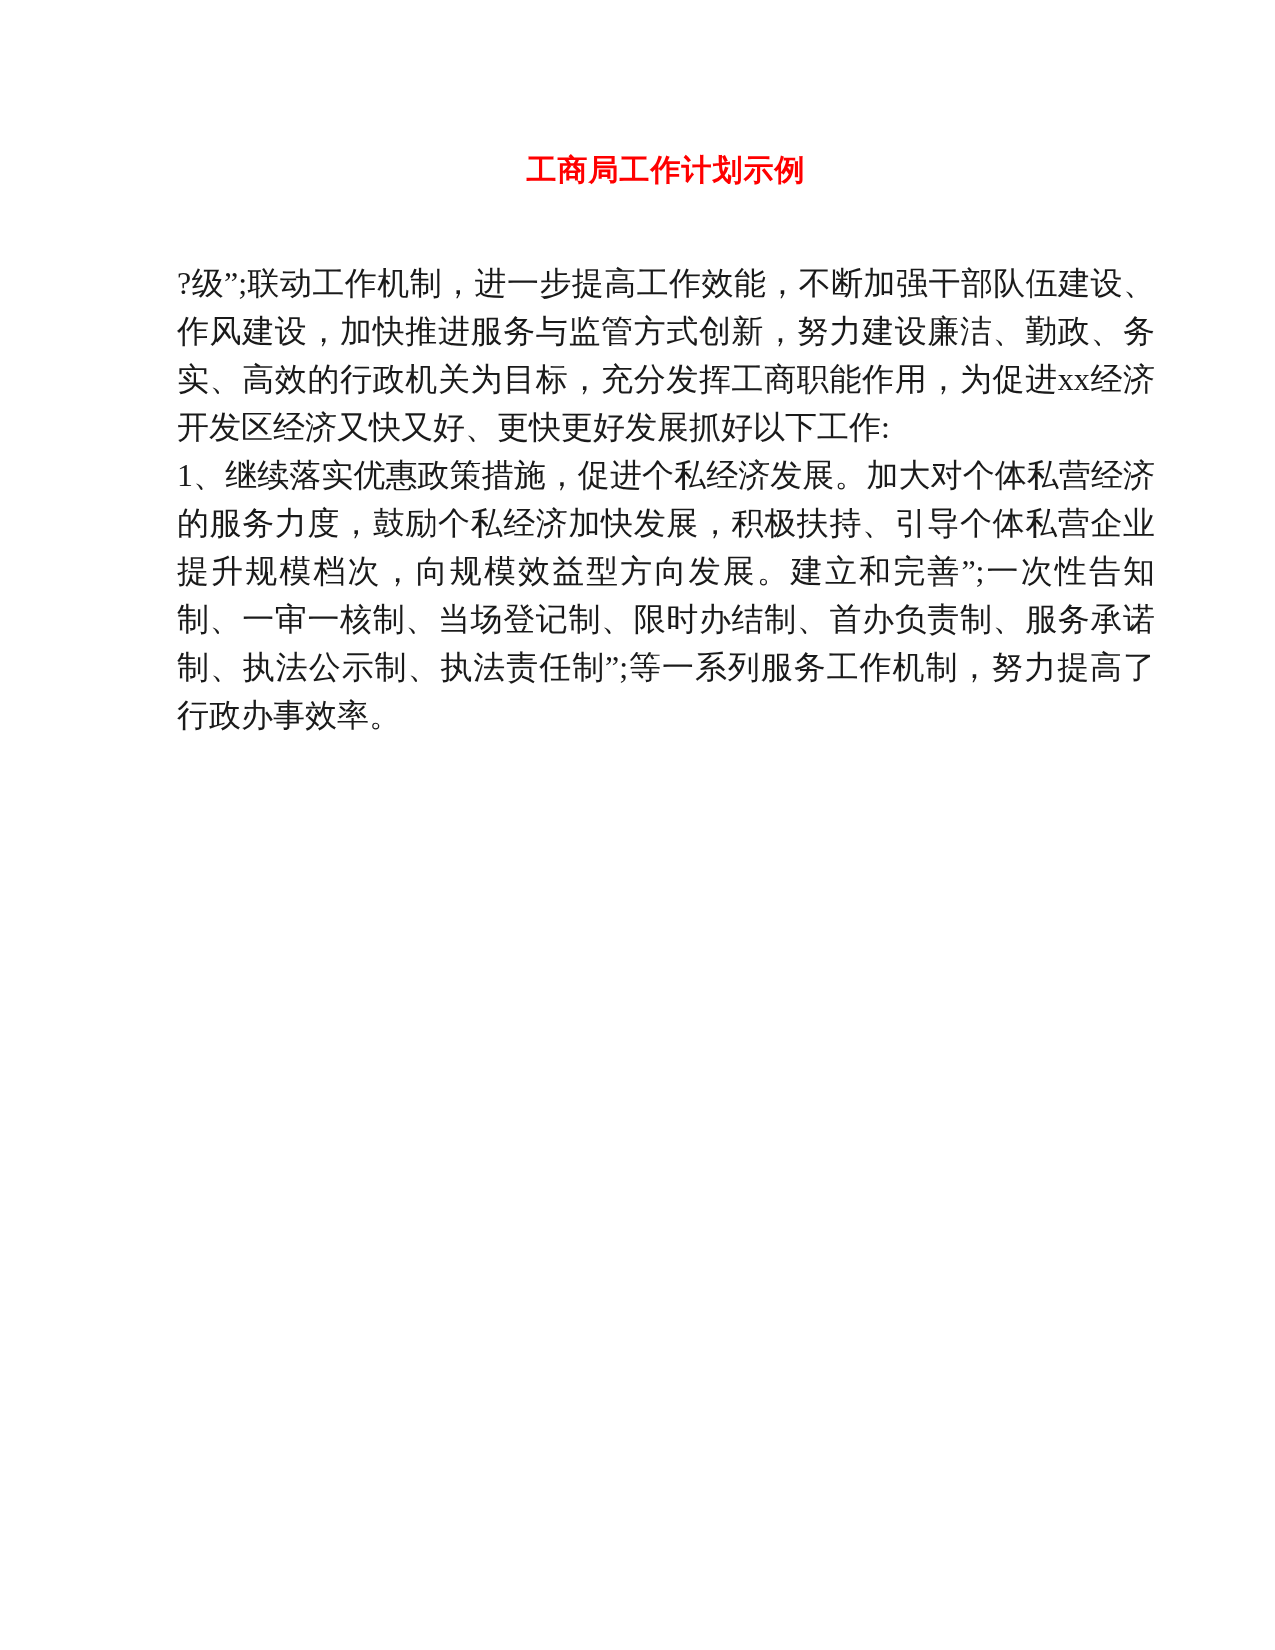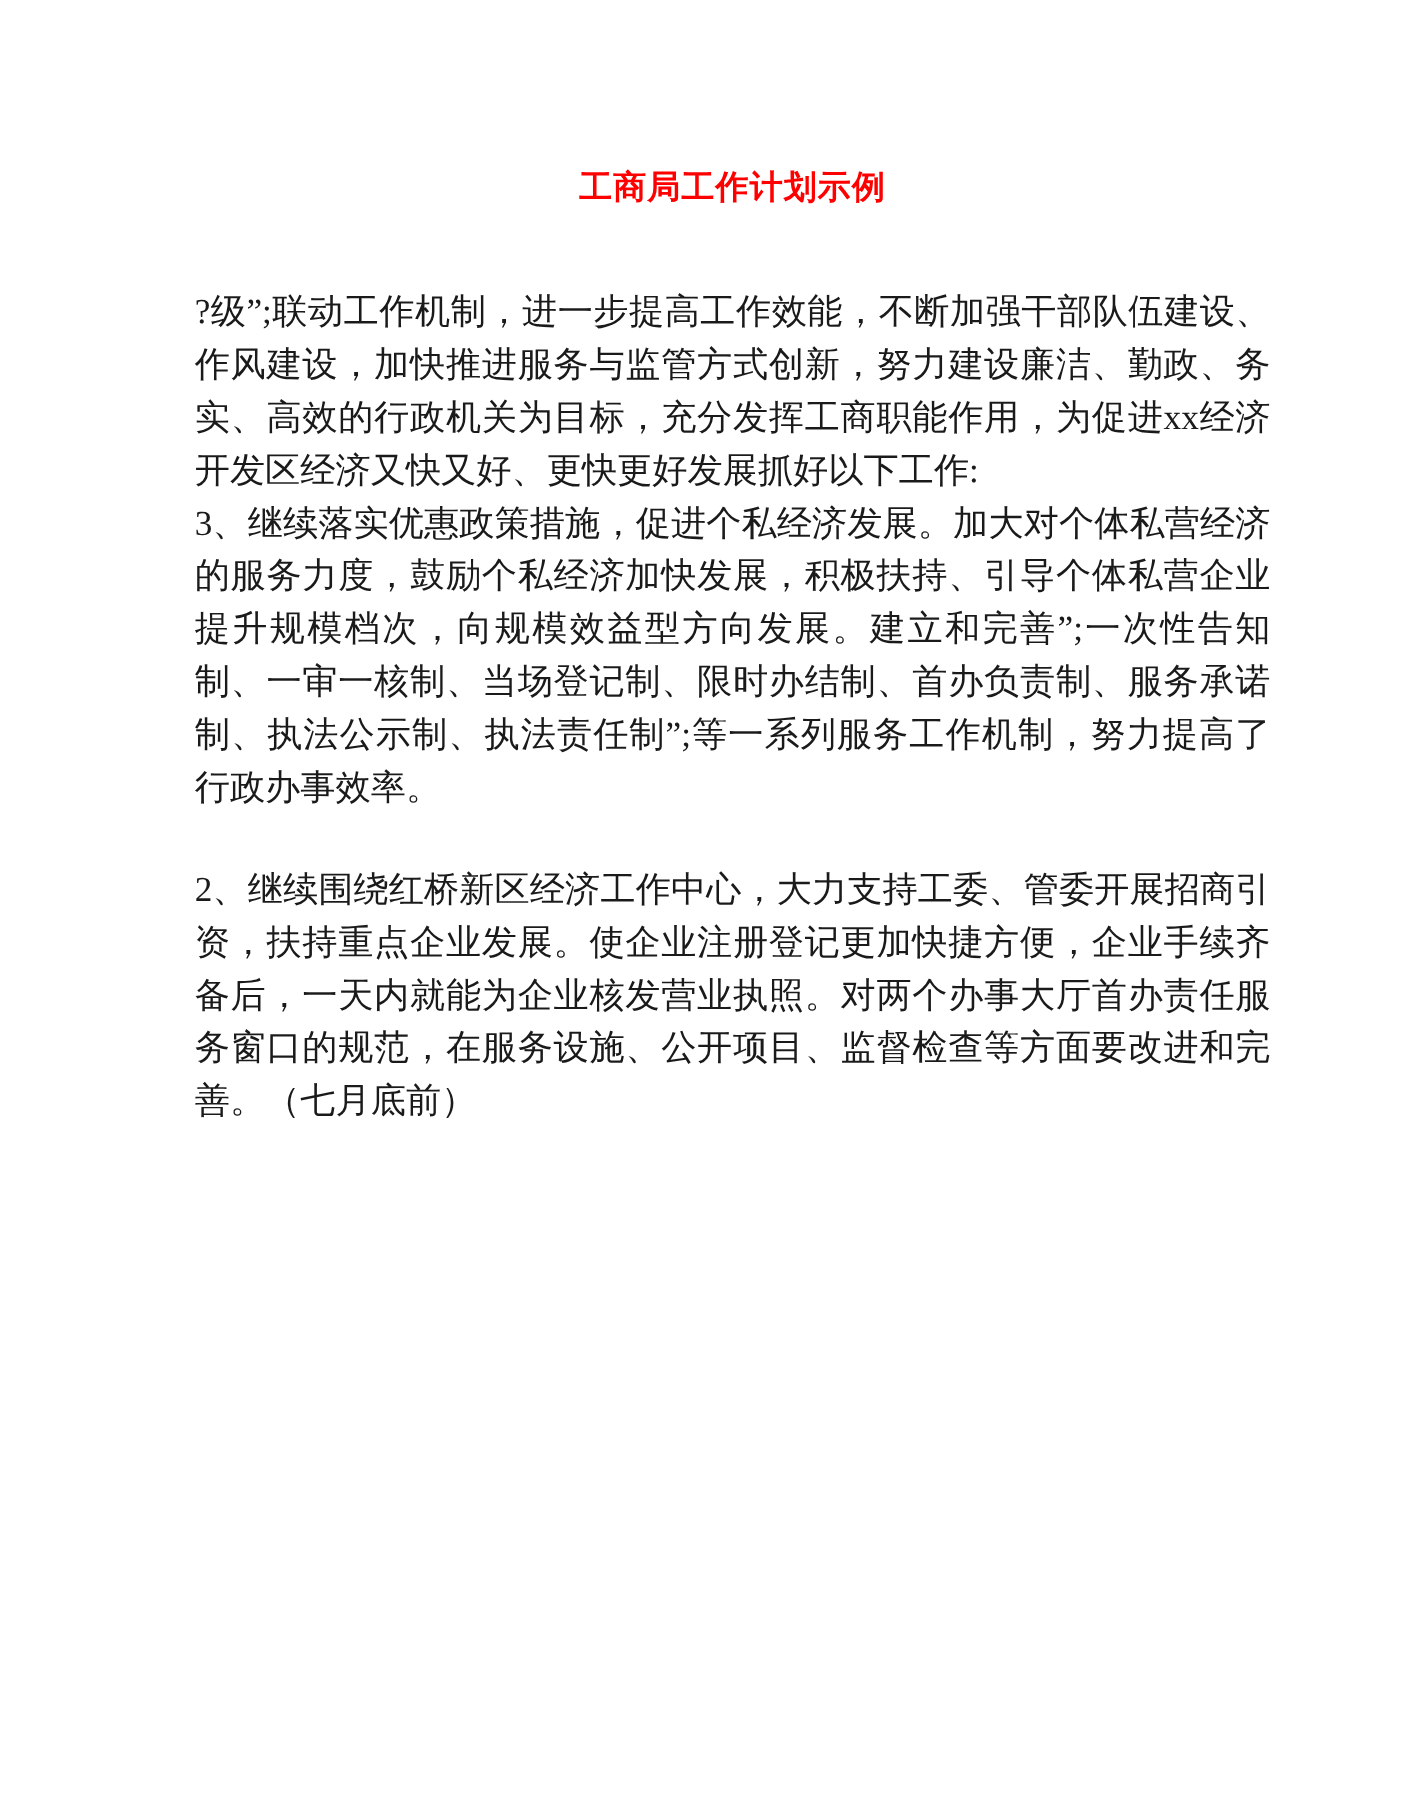--- a/index.html
+++ b/index.html
@@ -44,17 +44,16 @@
 </head>
 <body>
 
 <div class="page">
   <h1 class="doc-title">工商局工作计划示例</h1>
 
   <p class="para no-gap">?级”;联动工作机制，进一步提高工作效能，不断加强干部队伍建设、作风建设，加快推进服务与监管方式创新，努力建设廉洁、勤政、务实、高效的行政机关为目标，充分发挥工商职能作用，为促进xx经济开发区经济又快又好、更快更好发展抓好以下工作:</p>
 
 
 
-  <p class="para">3、继续落实优惠政策措施，促进个私经济发展。加大对个体私营经济的服务力度，鼓励个私经济加快发展，积极扶持、引导个体私营企业提升规模档次，向规模效益型方向发展。建立和完善”;一次性告知制、一审一核制、当场登记制、限时办结制、首办负责制、服务承诺制、执法公示制、执法责任制”;等一系列服务工作机制，努力提高了行政办事效率。</p>
+  <p class="para">1、继续落实优惠政策措施，促进个私经济发展。加大对个体私营经济的服务力度，鼓励个私经济加快发展，积极扶持、引导个体私营企业提升规模档次，向规模效益型方向发展。建立和完善”;一次性告知制、一审一核制、当场登记制、限时办结制、首办负责制、服务承诺制、执法公示制、执法责任制”;等一系列服务工作机制，努力提高了行政办事效率。</p>
 
-  <p class="para">2、继续围绕红桥新区经济工作中心，大力支持工委、管委开展招商引资，扶持重点企业发展。使企业注册登记更加快捷方便，企业手续齐备后，一天内就能为企业核发营业执照。对两个办事大厅首办责任服务窗口的规范，在服务设施、公开项目、监督检查等方面要改进和完善。（七月底前）</p>
 
 </div>
 
 </body></html>

